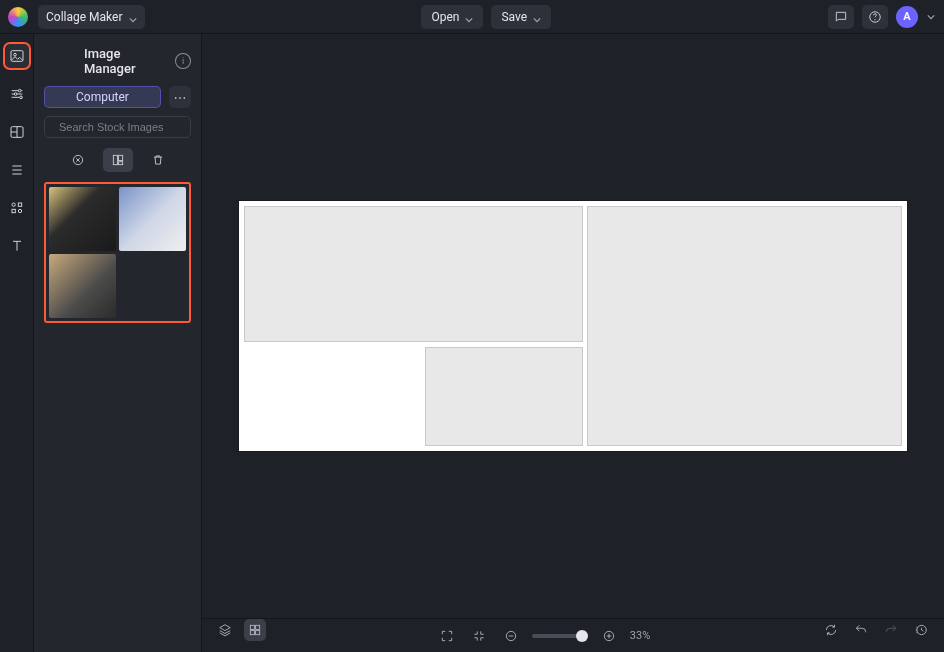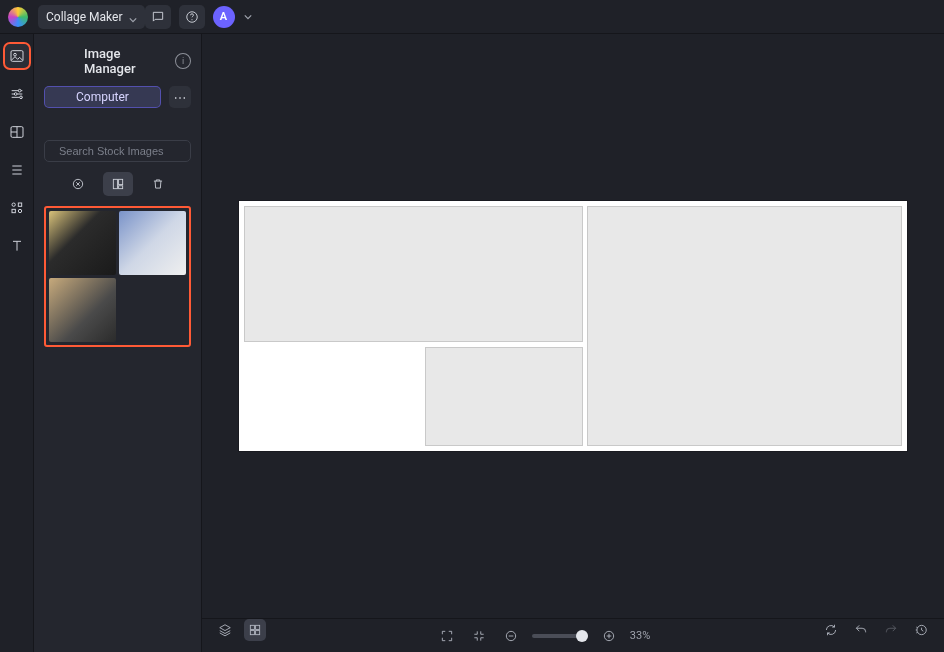--- a/index.html
+++ b/index.html
@@ -100,21 +100,21 @@
     background:#5a5f9e55;border:1px solid #6c63ff88;
     display:flex;align-items:center;justify-content:center;
     color:#d7d4ff;font-size:12px;cursor:pointer;
   }
   .btn-more{
     width:22px;height:22px;border-radius:5px;background:var(--bg3);
     display:flex;align-items:center;justify-content:center;cursor:pointer;color:#cfd2da;
   }
   .search{
     height:22px;border-radius:5px;background:transparent;border:1px solid var(--border);
-    display:flex;align-items:center;padding:0 6px;gap:6px;margin-bottom:10px;margin-top:24px;
+    display:flex;align-items:center;padding:0 6px;gap:6px;margin-bottom:10px;
   }
   .search svg{width:12px;height:12px;fill:none;stroke:#9fa3ad;stroke-width:2;}
   .search input{
     flex:1;background:transparent;border:none;outline:none;color:var(--text);
     font-size:11px;
   }
   .search input::placeholder{color:#7b7f8a;}
   .sp-actions{display:flex;gap:10px;justify-content:center;margin-bottom:10px;}
   .sp-actions .act{
     width:30px;height:24px;border-radius:5px;
@@ -167,20 +167,34 @@
 <body>
 
 <div class="topbar">
   <div class="logo"></div>
   <div class="tool-select">
     <span>Collage Maker</span>
     <span class="chev"><svg viewBox="0 0 10 10">
           <path d="M1 3l4 4 4-4" stroke="#9fa3ad" fill="none" stroke-width="1.5"></path>
         </svg></span>
   </div>
+  <div class="top-center">
+    <div class="btn">
+      <span>Open</span>
+      <span class="chev"><svg viewBox="0 0 10 10">
+            <path d="M1 3l4 4 4-4" stroke="#9fa3ad" fill="none" stroke-width="1.5"></path>
+          </svg></span>
+    </div>
+    <div class="btn">
+      <span>Save</span>
+      <span class="chev"><svg viewBox="0 0 10 10">
+            <path d="M1 3l4 4 4-4" stroke="#9fa3ad" fill="none" stroke-width="1.5"></path>
+          </svg></span>
+    </div>
+  </div>
   <div class="top-right">
     <div class="iconbtn">
       <svg viewBox="0 0 24 24">
           <path d="M4 4h16v12H7l-3 3V4z" fill="none" stroke="#cfd2da" stroke-width="1.6"></path>
         </svg>
     </div>
     <div class="iconbtn">
       <svg viewBox="0 0 24 24">
           <circle cx="12" cy="12" r="9" fill="none" stroke="#cfd2da" stroke-width="1.6"></circle>
           <path d="M9.5 9a2.5 2.5 0 115 0c0 1.5-2.5 1.8-2.5 3.5" fill="none" stroke="#cfd2da" stroke-width="1.6"></path>

